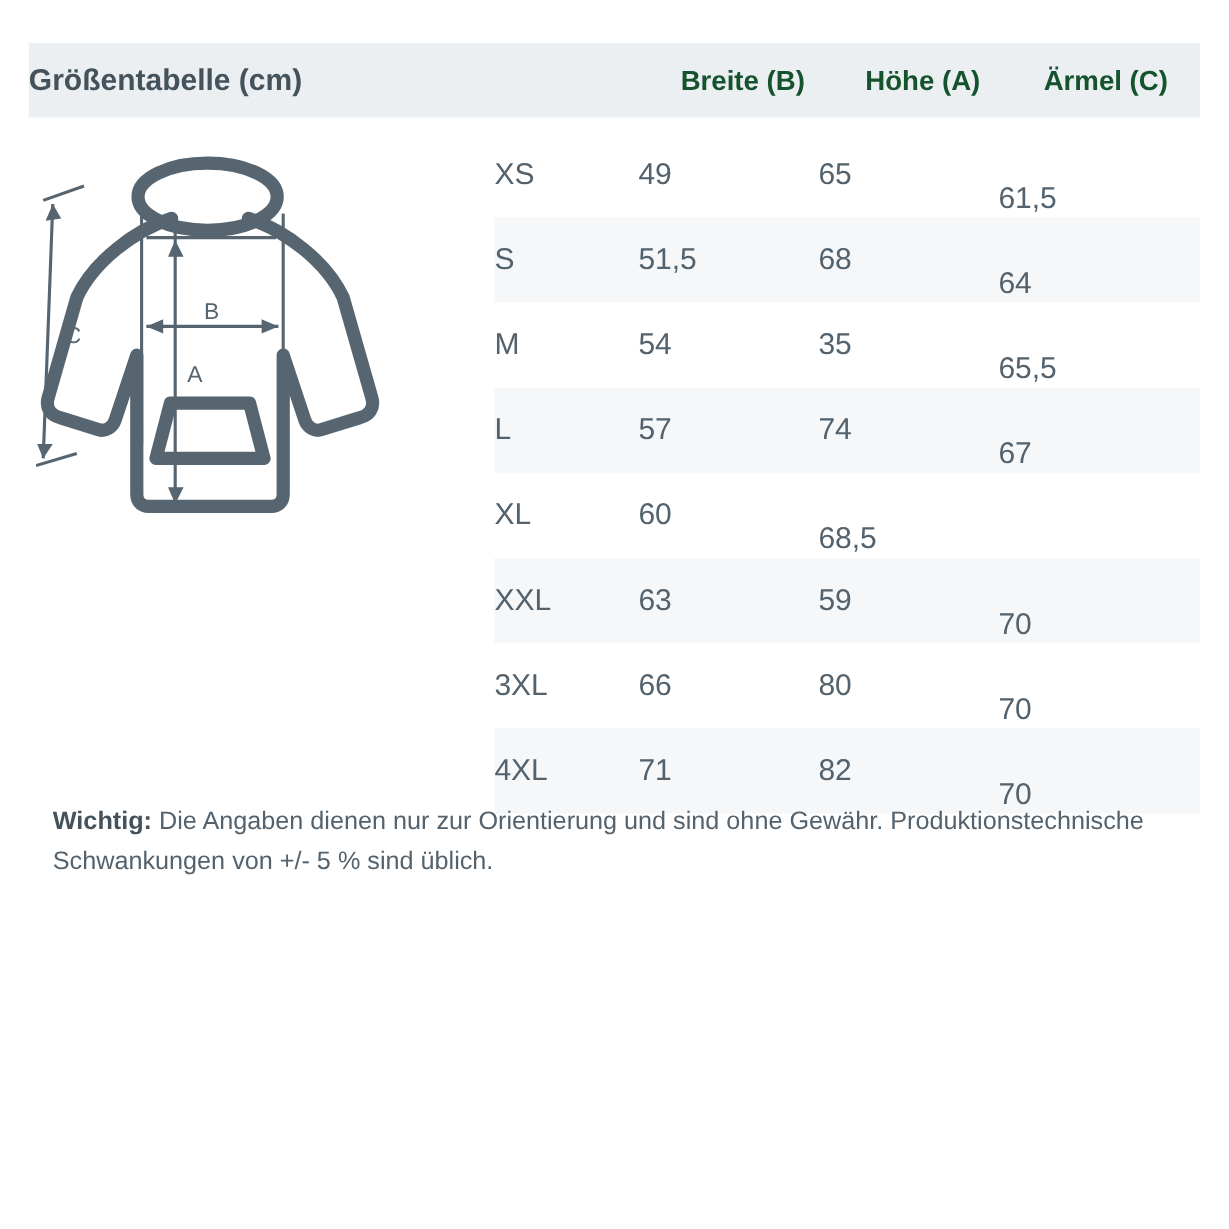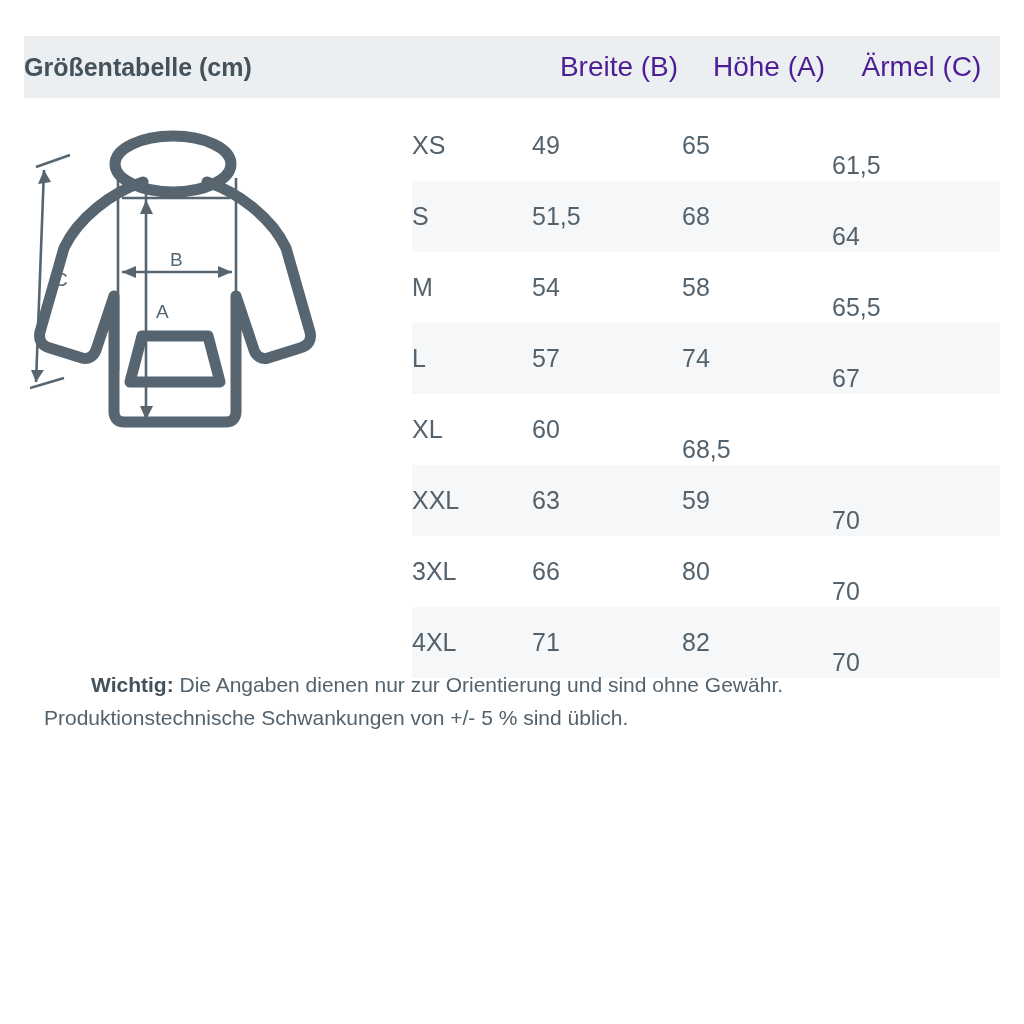--- a/index.html
+++ b/index.html
@@ -37,23 +37,23 @@
     flex: 0 0 auto;
     width: 400px;
     white-space: nowrap;
   }
   .header-cols {
     flex: 1 1 auto;
     display: flex;
     align-items: center;
   }
   .header-col {
-    font-size: 28px;
-    font-weight: normal;
-    color: #4c1d95;
+    font-size: 23px;
+    font-weight: bold;
+    color: #14532d;
     text-align: center;
     white-space: nowrap;
   }
   .col-size  { width: 120px; }
   .col-w     { width: 150px; }
   .col-h     { width: 150px; }
   .col-s     { width: 155px; }
 
   
   .table {
@@ -95,21 +95,20 @@
     position: absolute;
     left: 44px;
     top: 668px;
     width: 950px;
     font-size: 21px;
     line-height: 33px;
     color: #53626d;
   }
   .footnote b {
     color: #44525c;
-    margin-left: 47px;
   }
 </style>
 </head>
 <body>
 
 <div class="page">
 
   <div class="header">
     <div class="header-title">Größentabelle (cm)</div>
     <div class="header-cols">
@@ -175,21 +174,21 @@
     <div class="trow alt">
       <div class="cell size">S</div>
       <div class="cell w">51,5</div>
       <div class="cell h">68</div>
       <div class="cell s">64</div>
     </div>
 
     <div class="trow">
       <div class="cell size">M</div>
       <div class="cell w">54</div>
-      <div class="cell h">58</div>
+      <div class="cell h">35</div>
       <div class="cell s">65,5</div>
     </div>
 
     <div class="trow alt">
       <div class="cell size">L</div>
       <div class="cell w">57</div>
       <div class="cell h">74</div>
       <div class="cell s">67</div>
     </div>
 

